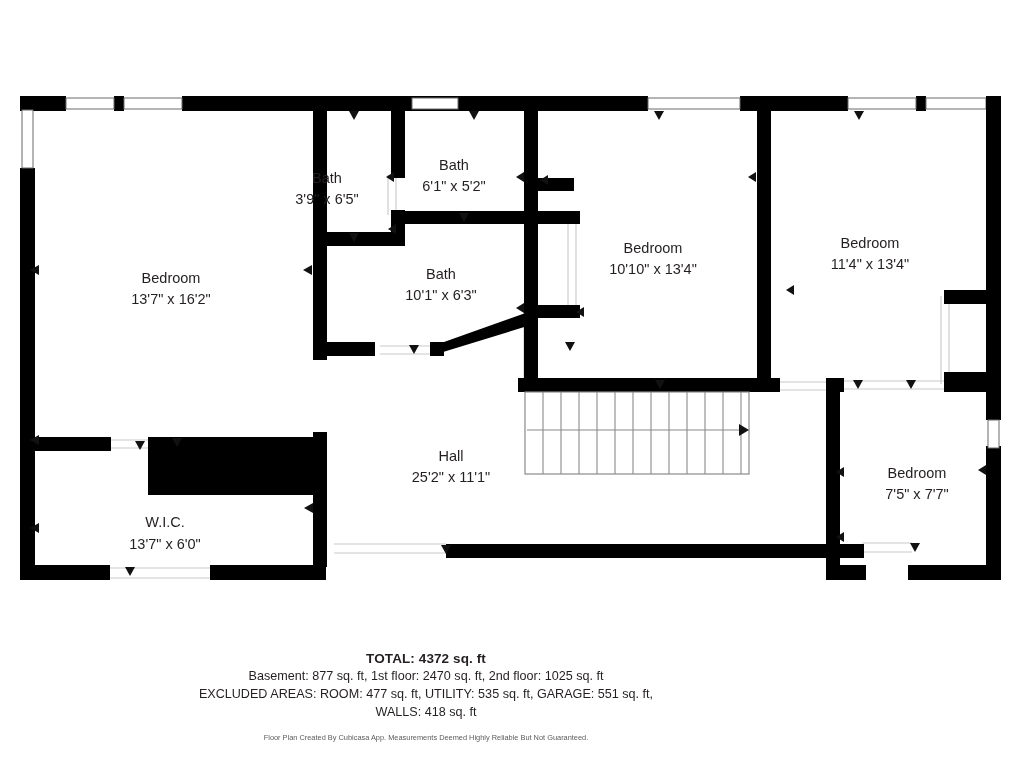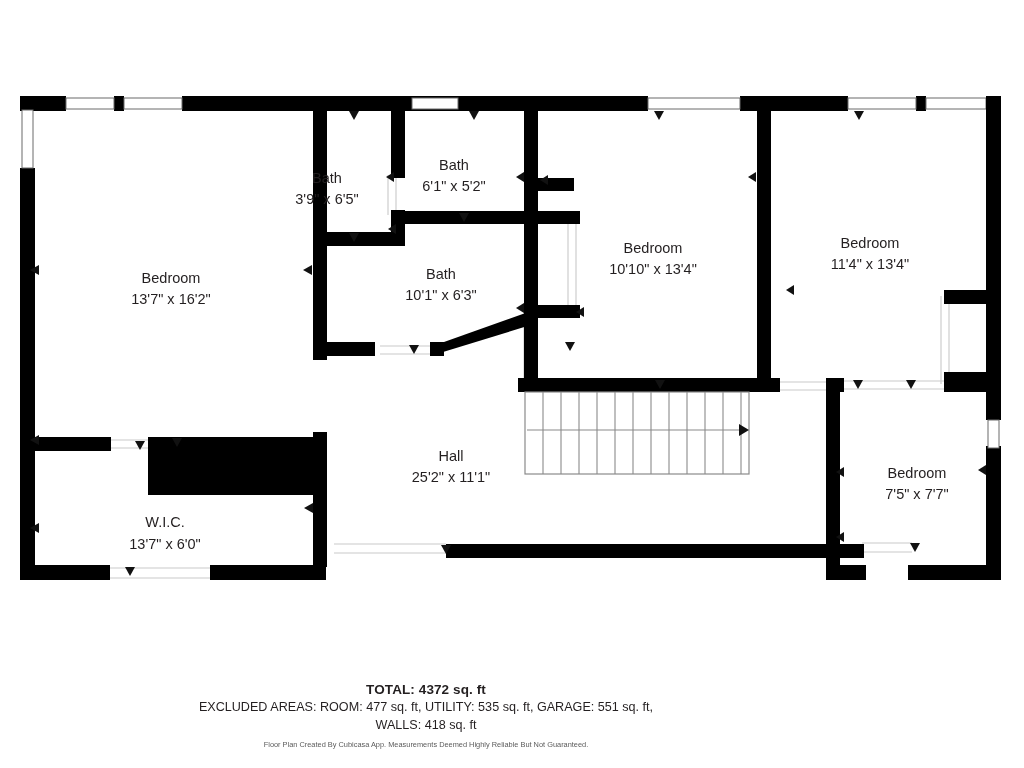--- a/index.html
+++ b/index.html
@@ -36,37 +36,37 @@
   }
   .room-dims {
     font-family: "Liberation Sans", sans-serif;
     font-size: 14.5px;
     fill: #231f20;
     text-anchor: middle;
   }
   .summary {
     position: absolute;
     left: 0;
-    top: 680px;
+    top: 649px;
     width: 852px;
     text-align: center;
     line-height: 1.42;
   }
   .summary .total {
     font-size: 13.5px;
     font-weight: bold;
     color: #231f20;
     letter-spacing: 0.1px;
   }
   .summary .line {
     font-size: 12.6px;
     color: #231f20;
   }
   .summary .credit {
-    margin-top: 5px;
+    margin-top: 11px;
     font-size: 7.4px;
     color: #5b5b5b;
   }
 </style>
 </head>
 <body>
 
 <div id="floorplan-root">
 
   <svg class="plan" viewBox="0 0 1024 768" xmlns="http://www.w3.org/2000/svg">
@@ -271,18 +271,19 @@
       <text class="room-dims" x="451" y="482">25'2" x 11'1"</text>
 
       <text class="room-label" x="165" y="527">W.I.C.</text>
       <text class="room-dims" x="165" y="549">13'7" x 6'0"</text>
 
     </g>
   </svg>
 
   <div class="summary">
     <div class="total">TOTAL: 4372 sq. ft</div>
+    <div class="line">Basement: 877 sq. ft, 1st floor: 2470 sq. ft, 2nd floor: 1025 sq. ft</div>
     <div class="line">EXCLUDED AREAS: ROOM: 477 sq. ft, UTILITY: 535 sq. ft, GARAGE: 551 sq. ft,</div>
     <div class="line">WALLS: 418 sq. ft</div>
     <div class="credit">Floor Plan Created By Cubicasa App. Measurements Deemed Highly Reliable But Not Guaranteed.</div>
   </div>
 
 </div>
 
 </body></html>

